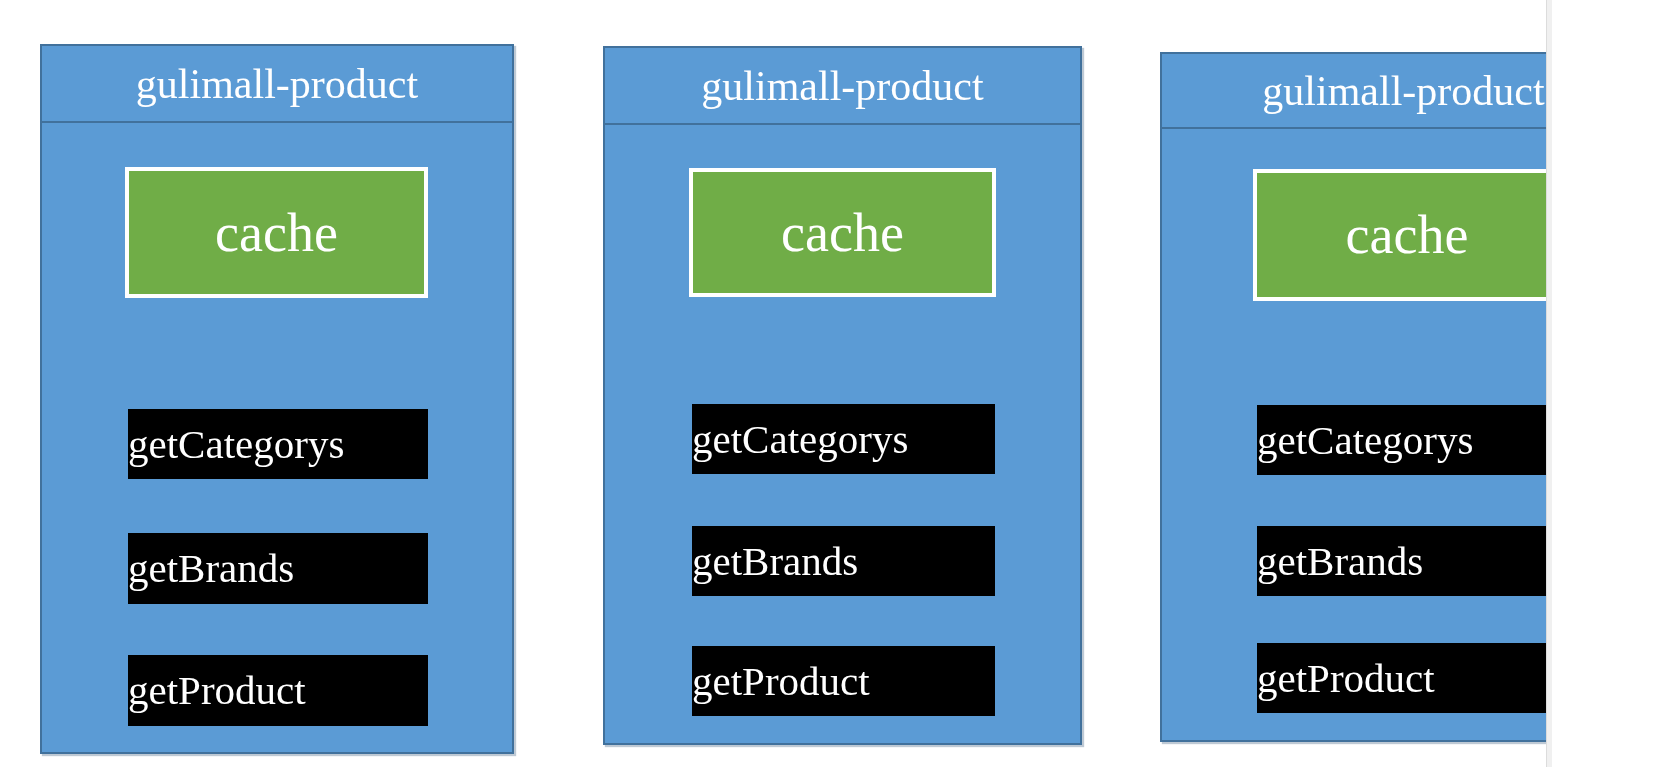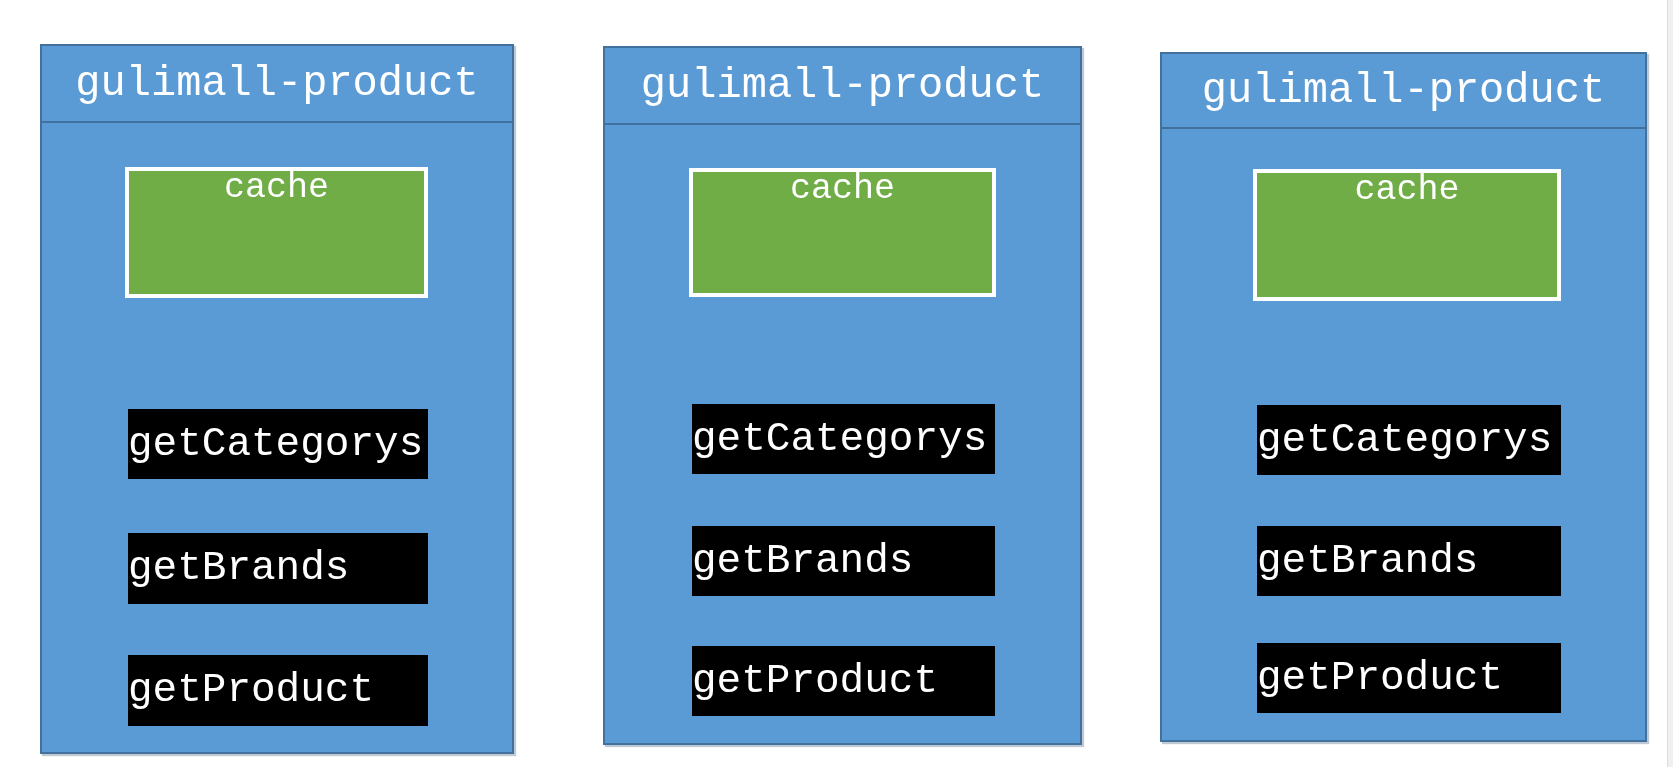--- a/index.html
+++ b/index.html
@@ -2,25 +2,25 @@
 <html style="--page-background: #ffffff; --service-fill: #5b9bd5; --service-border: #41719c; --cache-fill: #70ad47; --cache-border: #ffffff; --method-fill: #000000; --label-text: #ffffff; --edge-strip: #f0f0f0;"><head>
 <meta charset="utf-8">
 <style>
   html, body {
     margin: 0;
     padding: 0;
     background: #ffffff;
   }
   .canvas {
     position: relative;
-    width: 1673px;
+    width: 1552px;
     height: 767px;
     background: var(--page-background, #ffffff);
     overflow: hidden;
-    font-family: Liberation Mono, monospace;
+    font-family: Liberation Serif, serif;
   }
   .service {
     position: absolute;
     box-sizing: border-box;
     background: var(--service-fill, #5b9bd5);
     border: 2px solid var(--service-border, #41719c);
     box-shadow: 2px 2px 1px rgba(110, 135, 160, 0.45);
   }
   .svc-header {
     box-sizing: border-box;
@@ -33,23 +33,24 @@
     font-size: 42px;
     line-height: 1;
     white-space: nowrap;
   }
   .cache {
     position: absolute;
     box-sizing: border-box;
     background: var(--cache-fill, #70ad47);
     border: 4px solid var(--cache-border, #ffffff);
     display: flex;
+    align-items: center;
     justify-content: center;
     color: var(--label-text, #ffffff);
-    font-size: 35px;
+    font-size: 54px;
     line-height: 1;
     white-space: nowrap;
   }
   .method {
     position: absolute;
     box-sizing: border-box;
     background: var(--method-fill, #000000);
     display: flex;
     align-items: center;
     justify-content: flex-start;

